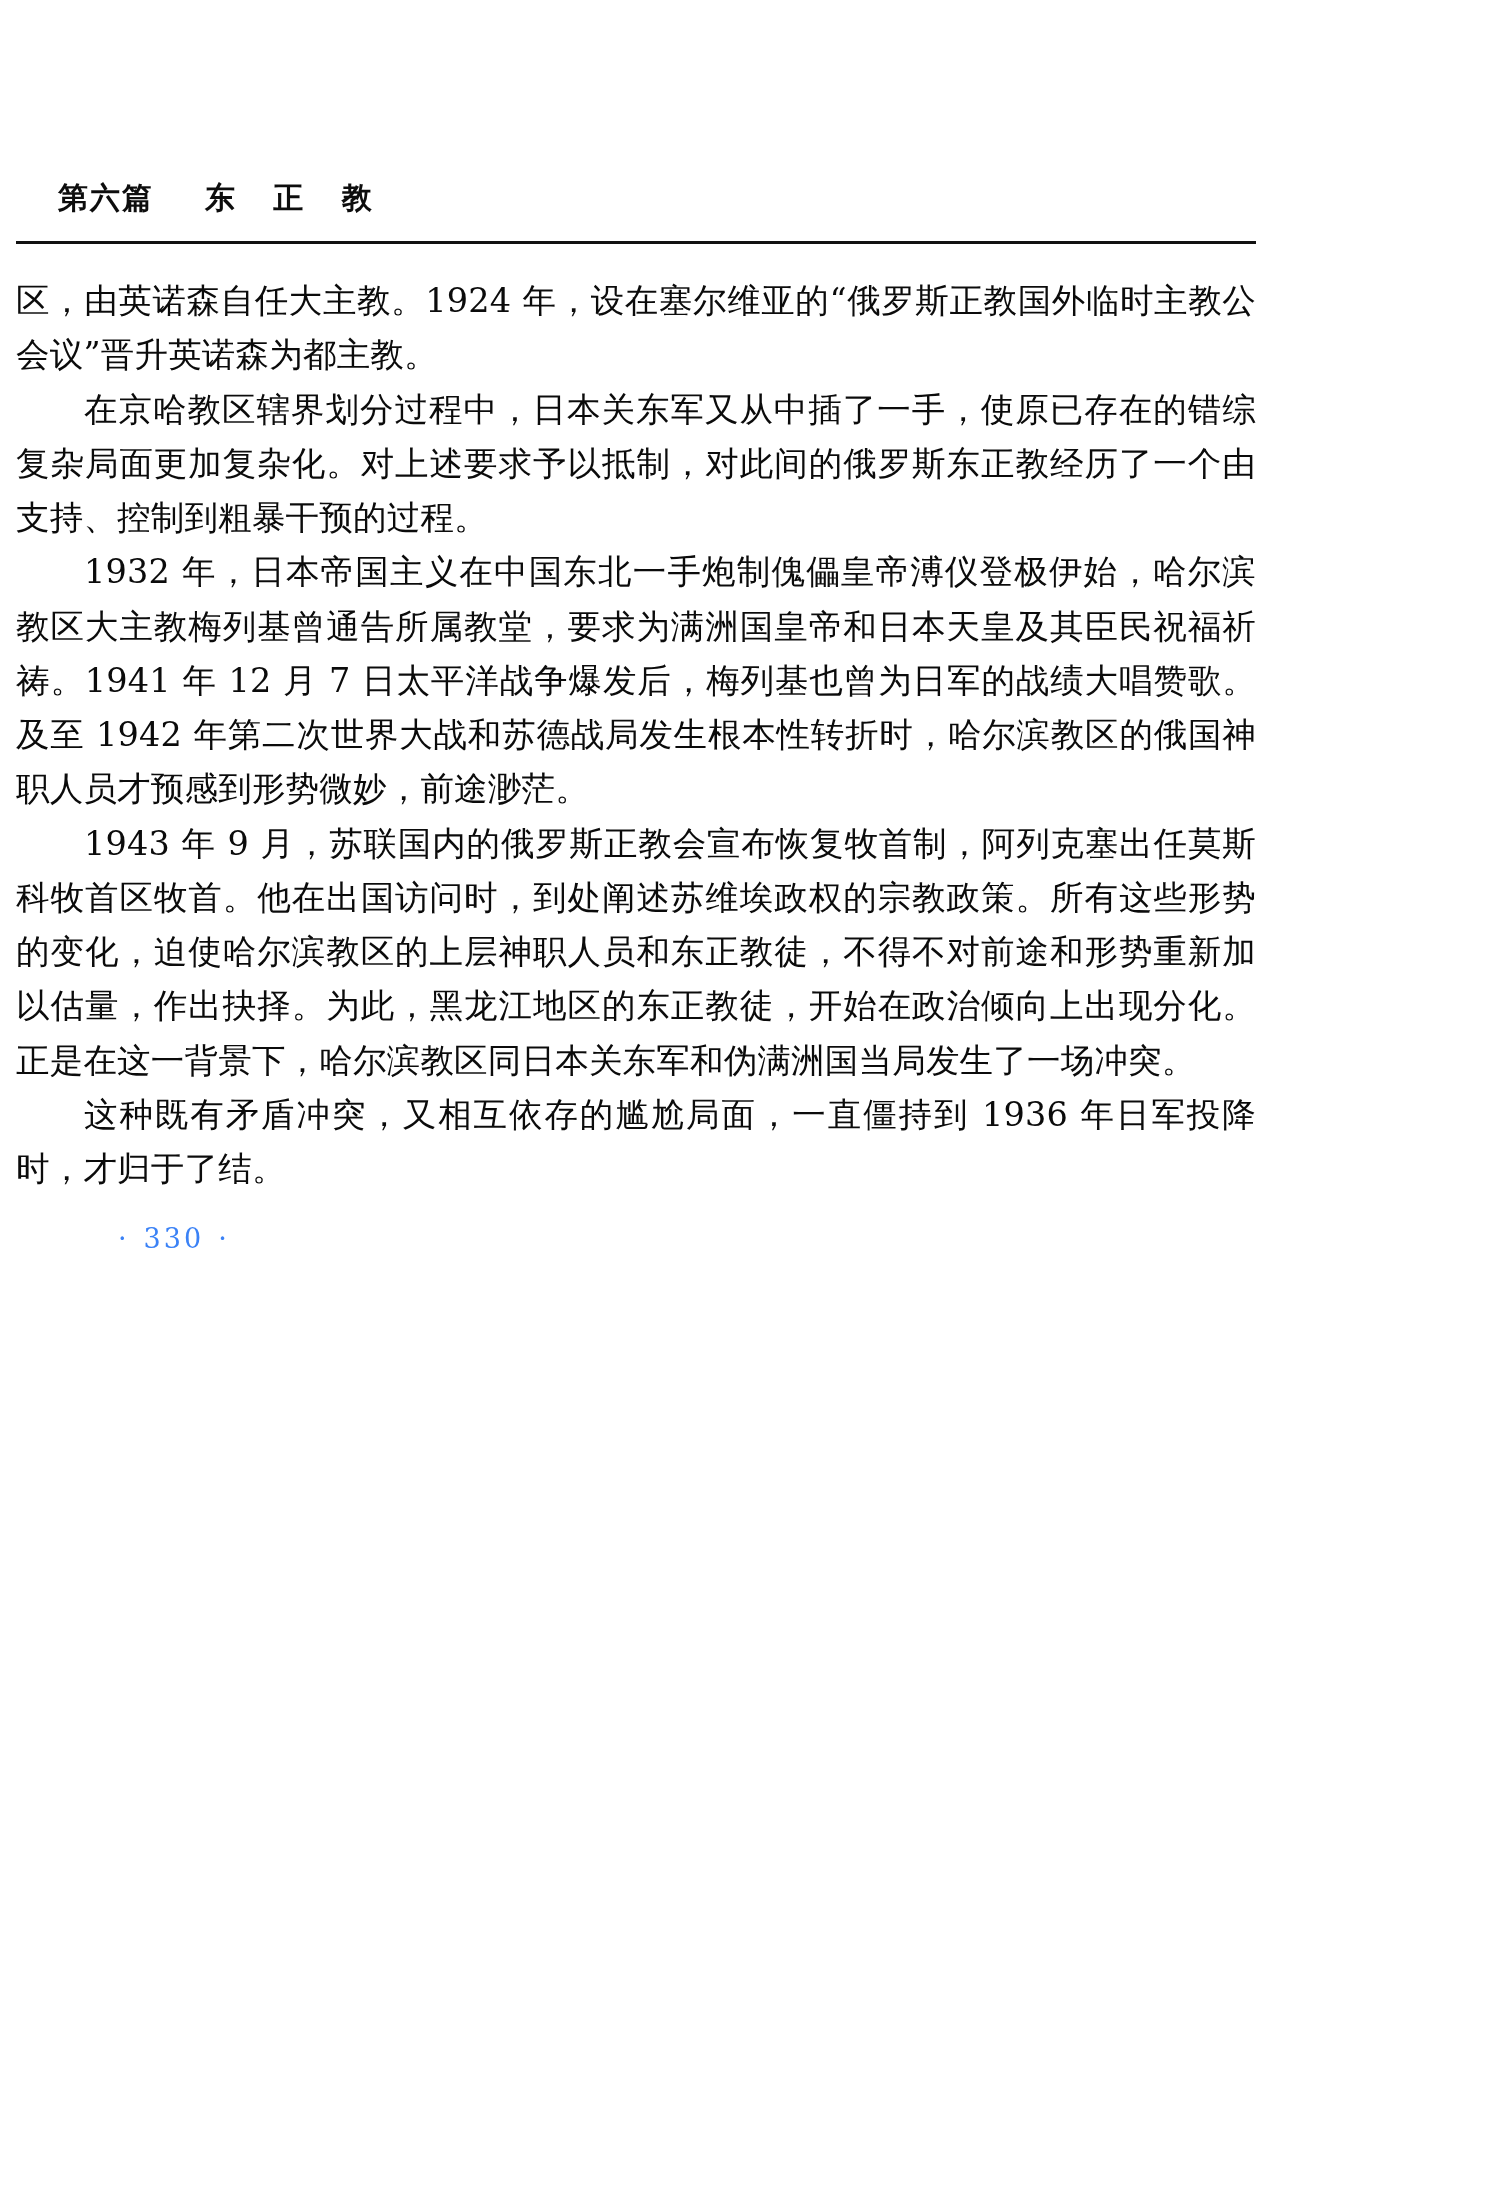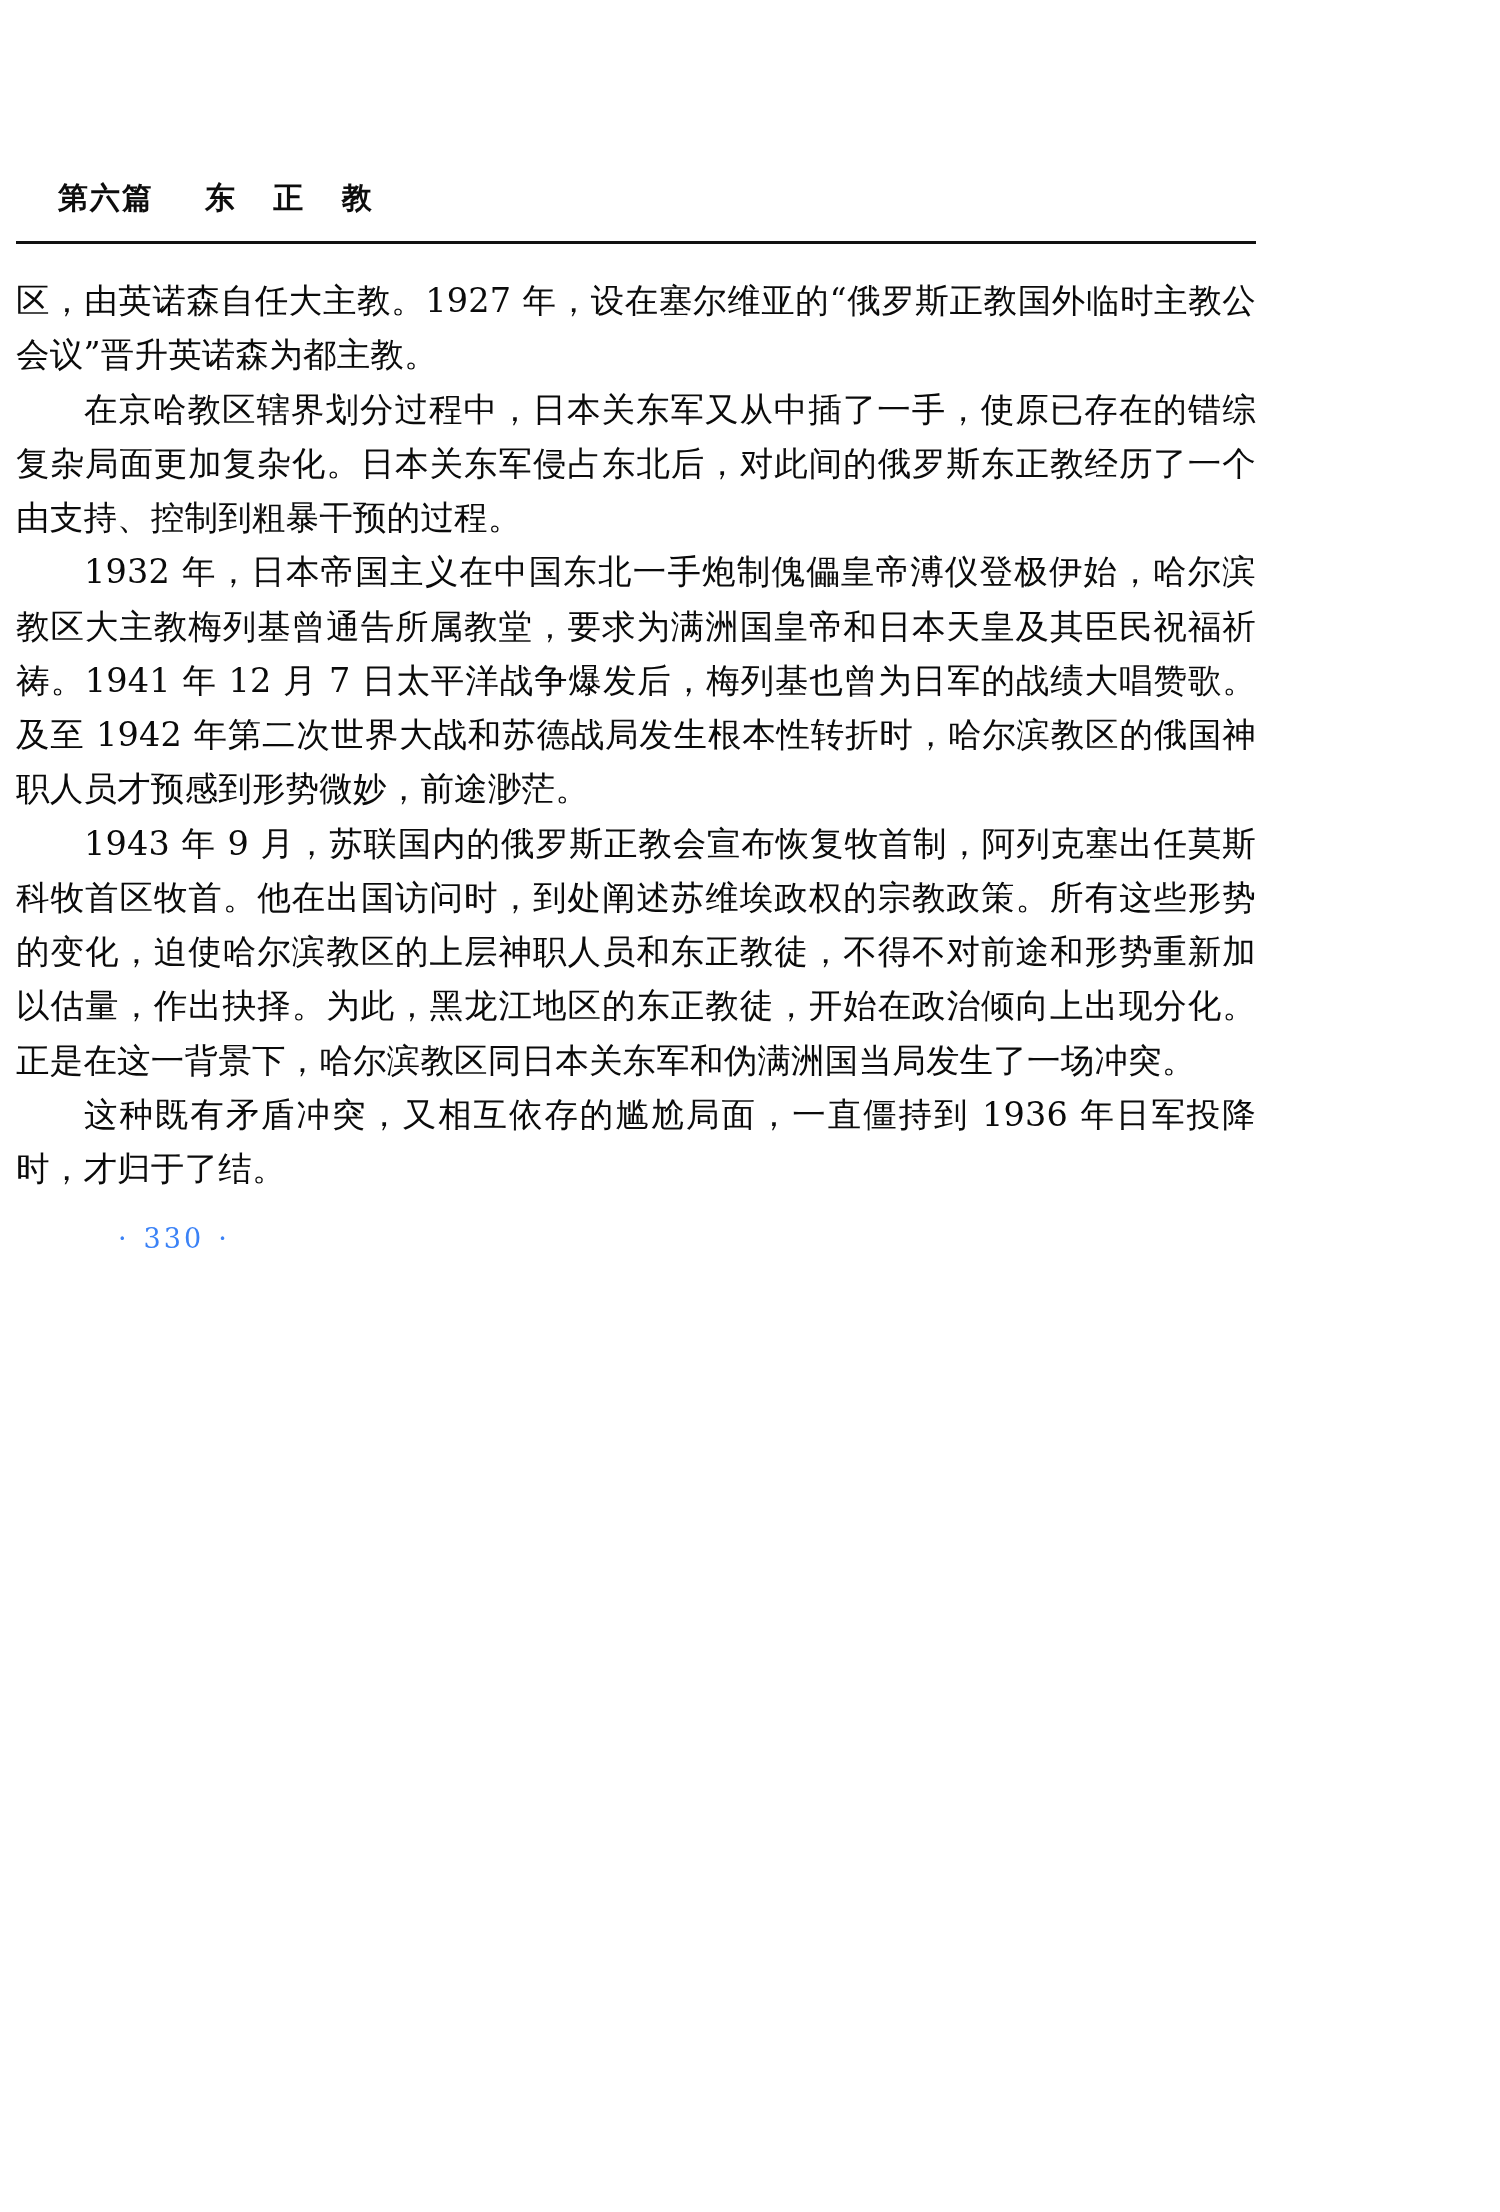--- a/index.html
+++ b/index.html
@@ -87,22 +87,22 @@
 
     <div class="header">
       <span>第六篇</span>
       <span class="h-sep"></span>
       <span class="h-spaced">东 正 教</span>
     </div>
 
     <div class="rule"></div>
 
     <div class="body-text">
-      <p class="no-indent">区，由英诺森自任大主教。1927 年，设在塞尔维亚的“俄罗斯正教国外临时主教公会议”晋升英诺森为都主教。</p>
-      <p class="indent">在京哈教区辖界划分过程中，日本关东军又从中插了一手，使原已存在的错综复杂局面更加复杂化。日本关东军侵占东北后，对此间的俄罗斯东正教经历了一个由支持、控制到粗暴干预的过程。</p>
+      <p class="no-indent">区，由英诺森自任大主教。1924 年，设在塞尔维亚的“俄罗斯正教国外临时主教公会议”晋升英诺森为都主教。</p>
+      <p class="indent">在京哈教区辖界划分过程中，日本关东军又从中插了一手，使原已存在的错综复杂局面更加复杂化。对上述要求予以抵制，对此间的俄罗斯东正教经历了一个由支持、控制到粗暴干预的过程。</p>
       <p class="indent">1932 年，日本帝国主义在中国东北一手炮制傀儡皇帝溥仪登极伊始，哈尔滨教区大主教梅列基曾通告所属教堂，要求为满洲国皇帝和日本天皇及其臣民祝福祈祷。1941 年 12 月 7 日太平洋战争爆发后，梅列基也曾为日军的战绩大唱赞歌。及至 1942 年第二次世界大战和苏德战局发生根本性转折时，哈尔滨教区的俄国神职人员才预感到形势微妙，前途渺茫。</p>
       <p class="indent">1943 年 9 月，苏联国内的俄罗斯正教会宣布恢复牧首制，阿列克塞出任莫斯科牧首区牧首。他在出国访问时，到处阐述苏维埃政权的宗教政策。所有这些形势的变化，迫使哈尔滨教区的上层神职人员和东正教徒，不得不对前途和形势重新加以估量，作出抉择。为此，黑龙江地区的东正教徒，开始在政治倾向上出现分化。正是在这一背景下，哈尔滨教区同日本关东军和伪满洲国当局发生了一场冲突。</p>
       <p class="indent">这种既有矛盾冲突，又相互依存的尴尬局面，一直僵持到 1936 年日军投降时，才归于了结。</p>
     </div>
 
     <div class="footer">
       <span class="dot">·</span><span>330</span><span class="dot">·</span>
     </div>
 
   </div>

